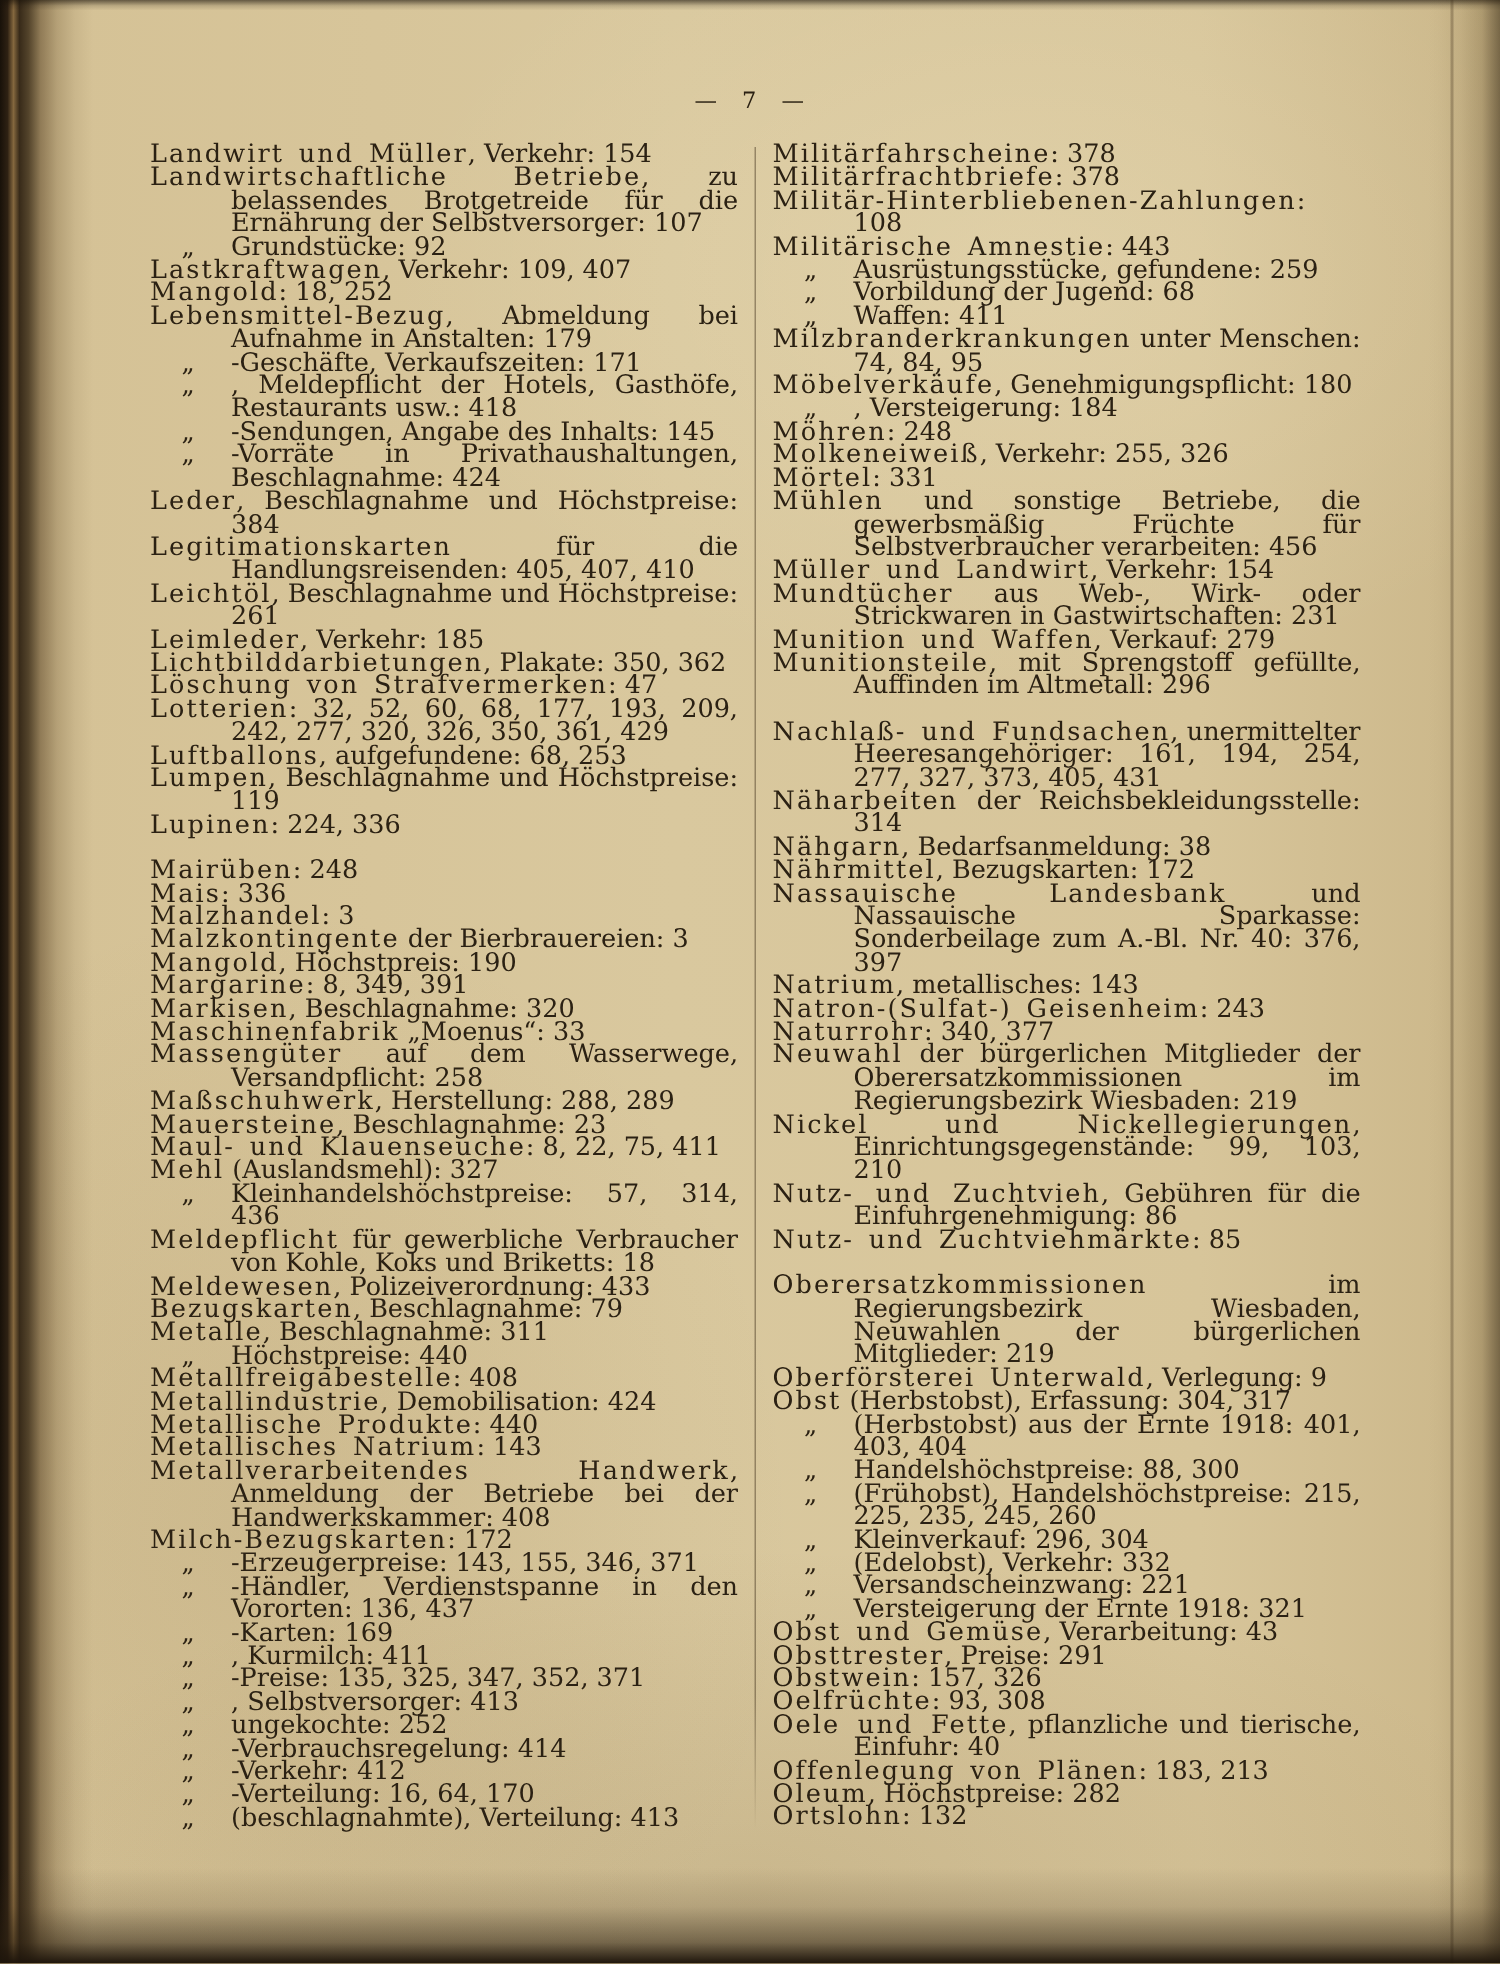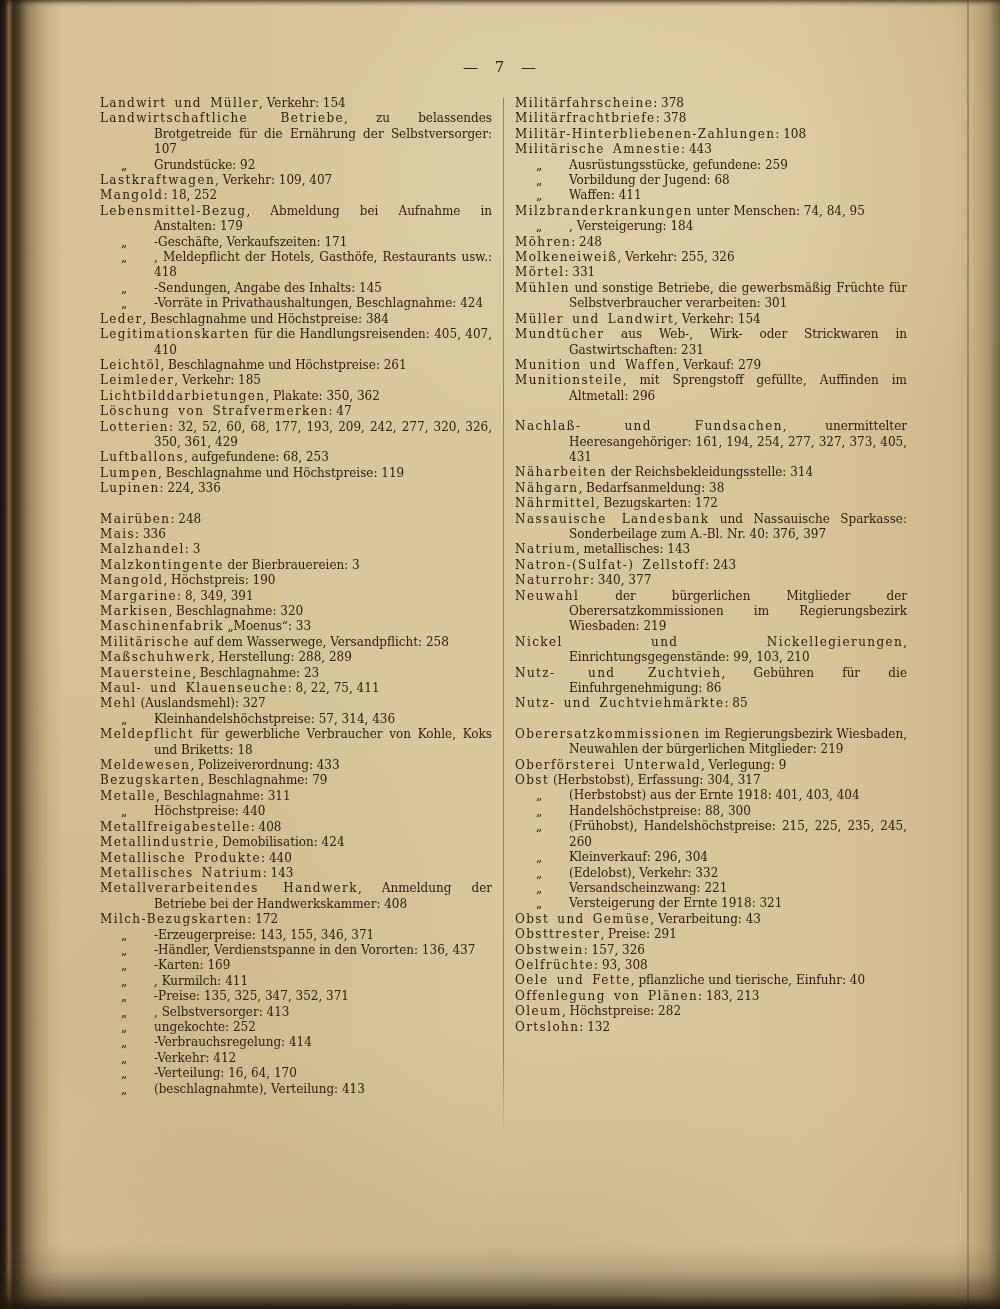--- a/index.html
+++ b/index.html
@@ -44,21 +44,21 @@
     position:absolute; top:58px; left:0; width:100%;
     text-align:center; font-size:15px; letter-spacing:1px; word-spacing:10px;
     color:#2b2113;
   }
   .columns {
     position:absolute; left:100px; top:96px; width:808px;
     display:flex; align-items:flex-start;
   }
   .col {
     width:392px;
-    font-size:12px; line-height:15.4px;
+    font-size:17px; line-height:15.4px;
     text-align:justify;
   }
   .divider {
     width:1px; margin:2px 11px 0 11px; align-self:stretch;
     background:linear-gradient(180deg, rgba(62,46,25,0.45) 0%, rgba(62,46,25,0.45) 92%, rgba(62,46,25,0) 100%);
     min-height:1040px;
   }
   .entry { position:relative; padding-left:54px; text-indent:-54px; }
   .entry.sub { text-indent:0; }
   .entry.sub .q { position:absolute; left:21px; top:0; }
@@ -101,21 +101,21 @@
         <div class="entry main"><span class="term">Lupinen</span><span class="rest">: 224, 336</span></div>
         <div class="gap"></div>
         <div class="entry main"><span class="term">Mairüben</span><span class="rest">: 248</span></div>
         <div class="entry main"><span class="term">Mais</span><span class="rest">: 336</span></div>
         <div class="entry main"><span class="term">Malzhandel</span><span class="rest">: 3</span></div>
         <div class="entry main"><span class="term">Malzkontingente</span><span class="rest"> der Bierbrauereien: 3</span></div>
         <div class="entry main"><span class="term">Mangold</span><span class="rest">, Höchstpreis: 190</span></div>
         <div class="entry main"><span class="term">Margarine</span><span class="rest">: 8, 349, 391</span></div>
         <div class="entry main"><span class="term">Markisen</span><span class="rest">, Beschlagnahme: 320</span></div>
         <div class="entry main"><span class="term">Maschinenfabrik</span><span class="rest"> „Moenus“: 33</span></div>
-        <div class="entry main"><span class="term">Militärische</span><span class="rest"> auf dem Wasserwege, Versandpflicht: 258</span></div>
+        <div class="entry main"><span class="term">Massengüter</span><span class="rest"> auf dem Wasserwege, Versandpflicht: 258</span></div>
         <div class="entry main"><span class="term">Maßschuhwerk</span><span class="rest">, Herstellung: 288, 289</span></div>
         <div class="entry main"><span class="term">Mauersteine</span><span class="rest">, Beschlagnahme: 23</span></div>
         <div class="entry main"><span class="term">Maul- und Klauenseuche</span><span class="rest">: 8, 22, 75, 411</span></div>
         <div class="entry main"><span class="term">Mehl</span><span class="rest"> (Auslandsmehl): 327</span></div>
         <div class="entry sub"><span class="q">„</span><span class="rest">Kleinhandelshöchstpreise: 57, 314, 436</span></div>
         <div class="entry main"><span class="term">Meldepflicht</span><span class="rest"> für gewerbliche Verbraucher von Kohle, Koks und Briketts: 18</span></div>
         <div class="entry main"><span class="term">Meldewesen</span><span class="rest">, Polizeiverordnung: 433</span></div>
         <div class="entry main"><span class="term">Bezugskarten</span><span class="rest">, Beschlagnahme: 79</span></div>
         <div class="entry main"><span class="term">Metalle</span><span class="rest">, Beschlagnahme: 311</span></div>
         <div class="entry sub"><span class="q">„</span><span class="rest">Höchstpreise: 440</span></div>
@@ -140,37 +140,38 @@
     <div class="divider"></div>
     <div class="col">
         <div class="entry main"><span class="term">Militärfahrscheine</span><span class="rest">: 378</span></div>
         <div class="entry main"><span class="term">Militärfrachtbriefe</span><span class="rest">: 378</span></div>
         <div class="entry main"><span class="term">Militär-Hinterbliebenen-Zahlungen</span><span class="rest">: 108</span></div>
         <div class="entry main"><span class="term">Militärische Amnestie</span><span class="rest">: 443</span></div>
         <div class="entry sub"><span class="q">„</span><span class="rest">Ausrüstungsstücke, gefundene: 259</span></div>
         <div class="entry sub"><span class="q">„</span><span class="rest">Vorbildung der Jugend: 68</span></div>
         <div class="entry sub"><span class="q">„</span><span class="rest">Waffen: 411</span></div>
         <div class="entry main"><span class="term">Milzbranderkrankungen</span><span class="rest"> unter Menschen: 74, 84, 95</span></div>
+        <div class="entry main"><span class="term">Möbelverkäufe</span><span class="rest">, Genehmigungspflicht: 180</span></div>
         <div class="entry sub"><span class="q">„</span><span class="rest">, Versteigerung: 184</span></div>
         <div class="entry main"><span class="term">Möhren</span><span class="rest">: 248</span></div>
         <div class="entry main"><span class="term">Molkeneiweiß</span><span class="rest">, Verkehr: 255, 326</span></div>
         <div class="entry main"><span class="term">Mörtel</span><span class="rest">: 331</span></div>
-        <div class="entry main"><span class="term">Mühlen</span><span class="rest"> und sonstige Betriebe, die gewerbsmäßig Früchte für Selbstverbraucher verarbeiten: 301</span></div>
+        <div class="entry main"><span class="term">Mühlen</span><span class="rest"> und sonstige Betriebe, die gewerbsmäßig Früchte für Selbstverbraucher verarbeiten: 456</span></div>
         <div class="entry main"><span class="term">Müller und Landwirt</span><span class="rest">, Verkehr: 154</span></div>
         <div class="entry main"><span class="term">Mundtücher</span><span class="rest"> aus Web-, Wirk- oder Strickwaren in Gastwirtschaften: 231</span></div>
         <div class="entry main"><span class="term">Munition und Waffen</span><span class="rest">, Verkauf: 279</span></div>
         <div class="entry main"><span class="term">Munitionsteile</span><span class="rest">, mit Sprengstoff gefüllte, Auffinden im Altmetall: 296</span></div>
         <div class="gap"></div>
         <div class="entry main"><span class="term">Nachlaß- und Fundsachen</span><span class="rest">, unermittelter Heeresangehöriger: 161, 194, 254, 277, 327, 373, 405, 431</span></div>
         <div class="entry main"><span class="term">Näharbeiten</span><span class="rest"> der Reichsbekleidungsstelle: 314</span></div>
         <div class="entry main"><span class="term">Nähgarn</span><span class="rest">, Bedarfsanmeldung: 38</span></div>
         <div class="entry main"><span class="term">Nährmittel</span><span class="rest">, Bezugskarten: 172</span></div>
         <div class="entry main"><span class="term">Nassauische Landesbank</span><span class="rest"> und Nassauische Sparkasse: Sonderbeilage zum A.-Bl. Nr. 40: 376, 397</span></div>
         <div class="entry main"><span class="term">Natrium</span><span class="rest">, metallisches: 143</span></div>
-        <div class="entry main"><span class="term">Natron-(Sulfat-) Zellstoff</span><span class="rest">: 243</span></div>
+        <div class="entry main"><span class="term">Natron-(Sulfat-) Geisenheim</span><span class="rest">: 243</span></div>
         <div class="entry main"><span class="term">Naturrohr</span><span class="rest">: 340, 377</span></div>
         <div class="entry main"><span class="term">Neuwahl</span><span class="rest"> der bürgerlichen Mitglieder der Oberersatzkommissionen im Regierungsbezirk Wiesbaden: 219</span></div>
         <div class="entry main"><span class="term">Nickel und Nickellegierungen</span><span class="rest">, Einrichtungsgegenstände: 99, 103, 210</span></div>
         <div class="entry main"><span class="term">Nutz- und Zuchtvieh</span><span class="rest">, Gebühren für die Einfuhrgenehmigung: 86</span></div>
         <div class="entry main"><span class="term">Nutz- und Zuchtviehmärkte</span><span class="rest">: 85</span></div>
         <div class="gap"></div>
         <div class="entry main"><span class="term">Oberersatzkommissionen</span><span class="rest"> im Regierungsbezirk Wiesbaden, Neuwahlen der bürgerlichen Mitglieder: 219</span></div>
         <div class="entry main"><span class="term">Oberförsterei Unterwald</span><span class="rest">, Verlegung: 9</span></div>
         <div class="entry main"><span class="term">Obst</span><span class="rest"> (Herbstobst), Erfassung: 304, 317</span></div>
         <div class="entry sub"><span class="q">„</span><span class="rest">(Herbstobst) aus der Ernte 1918: 401, 403, 404</span></div>

